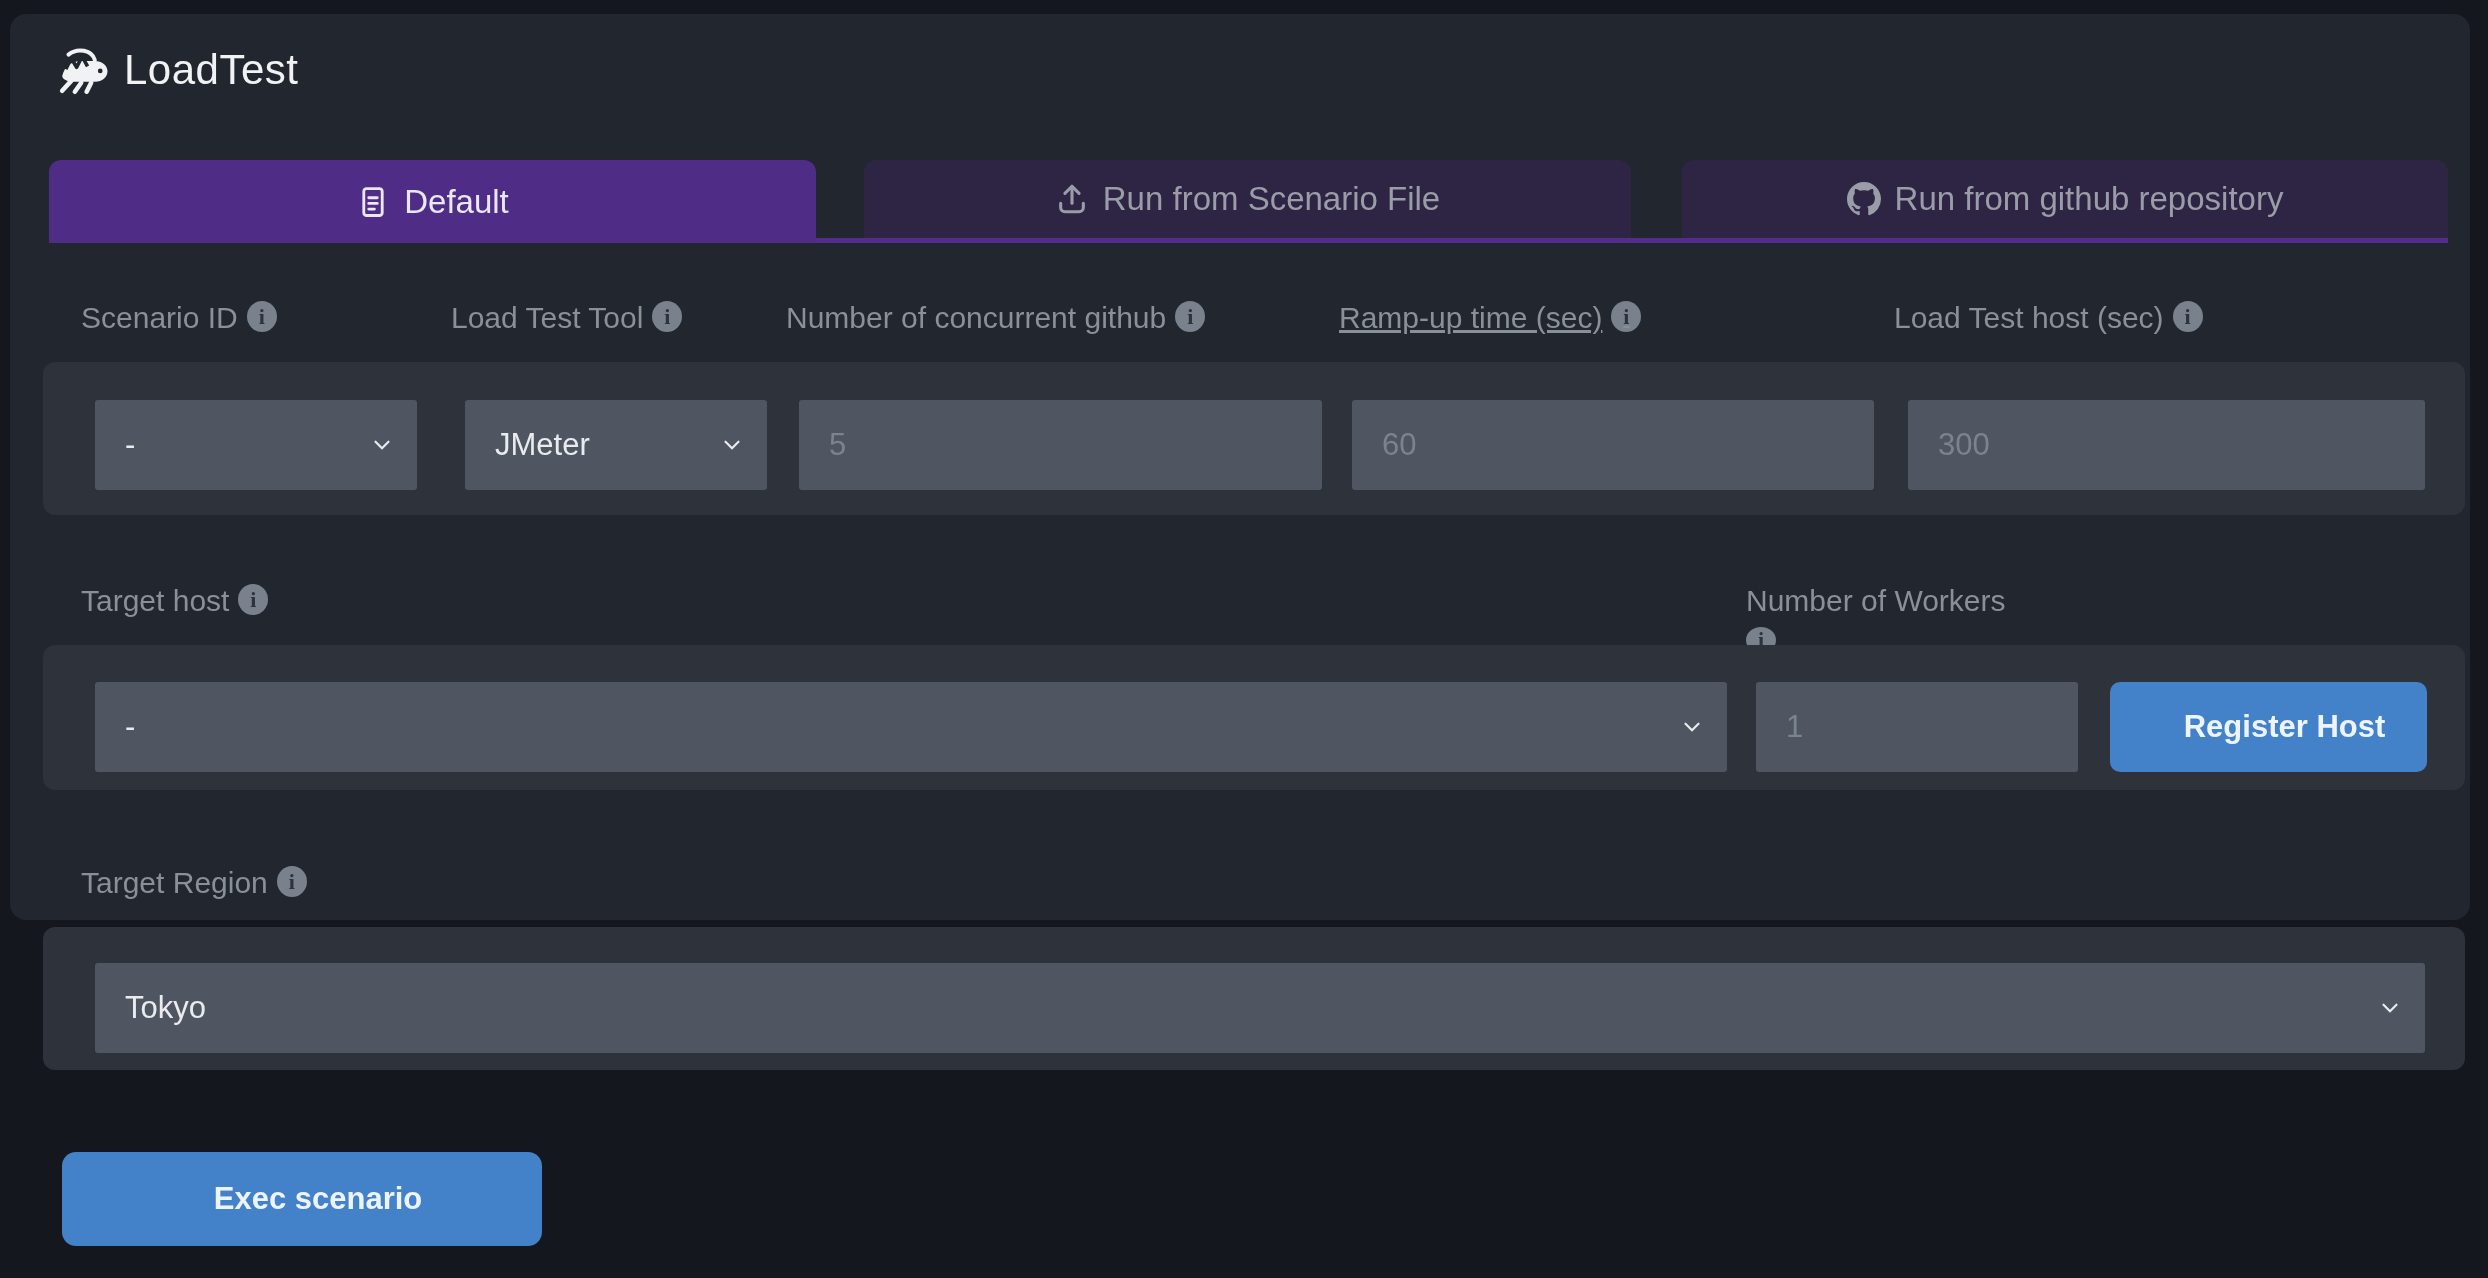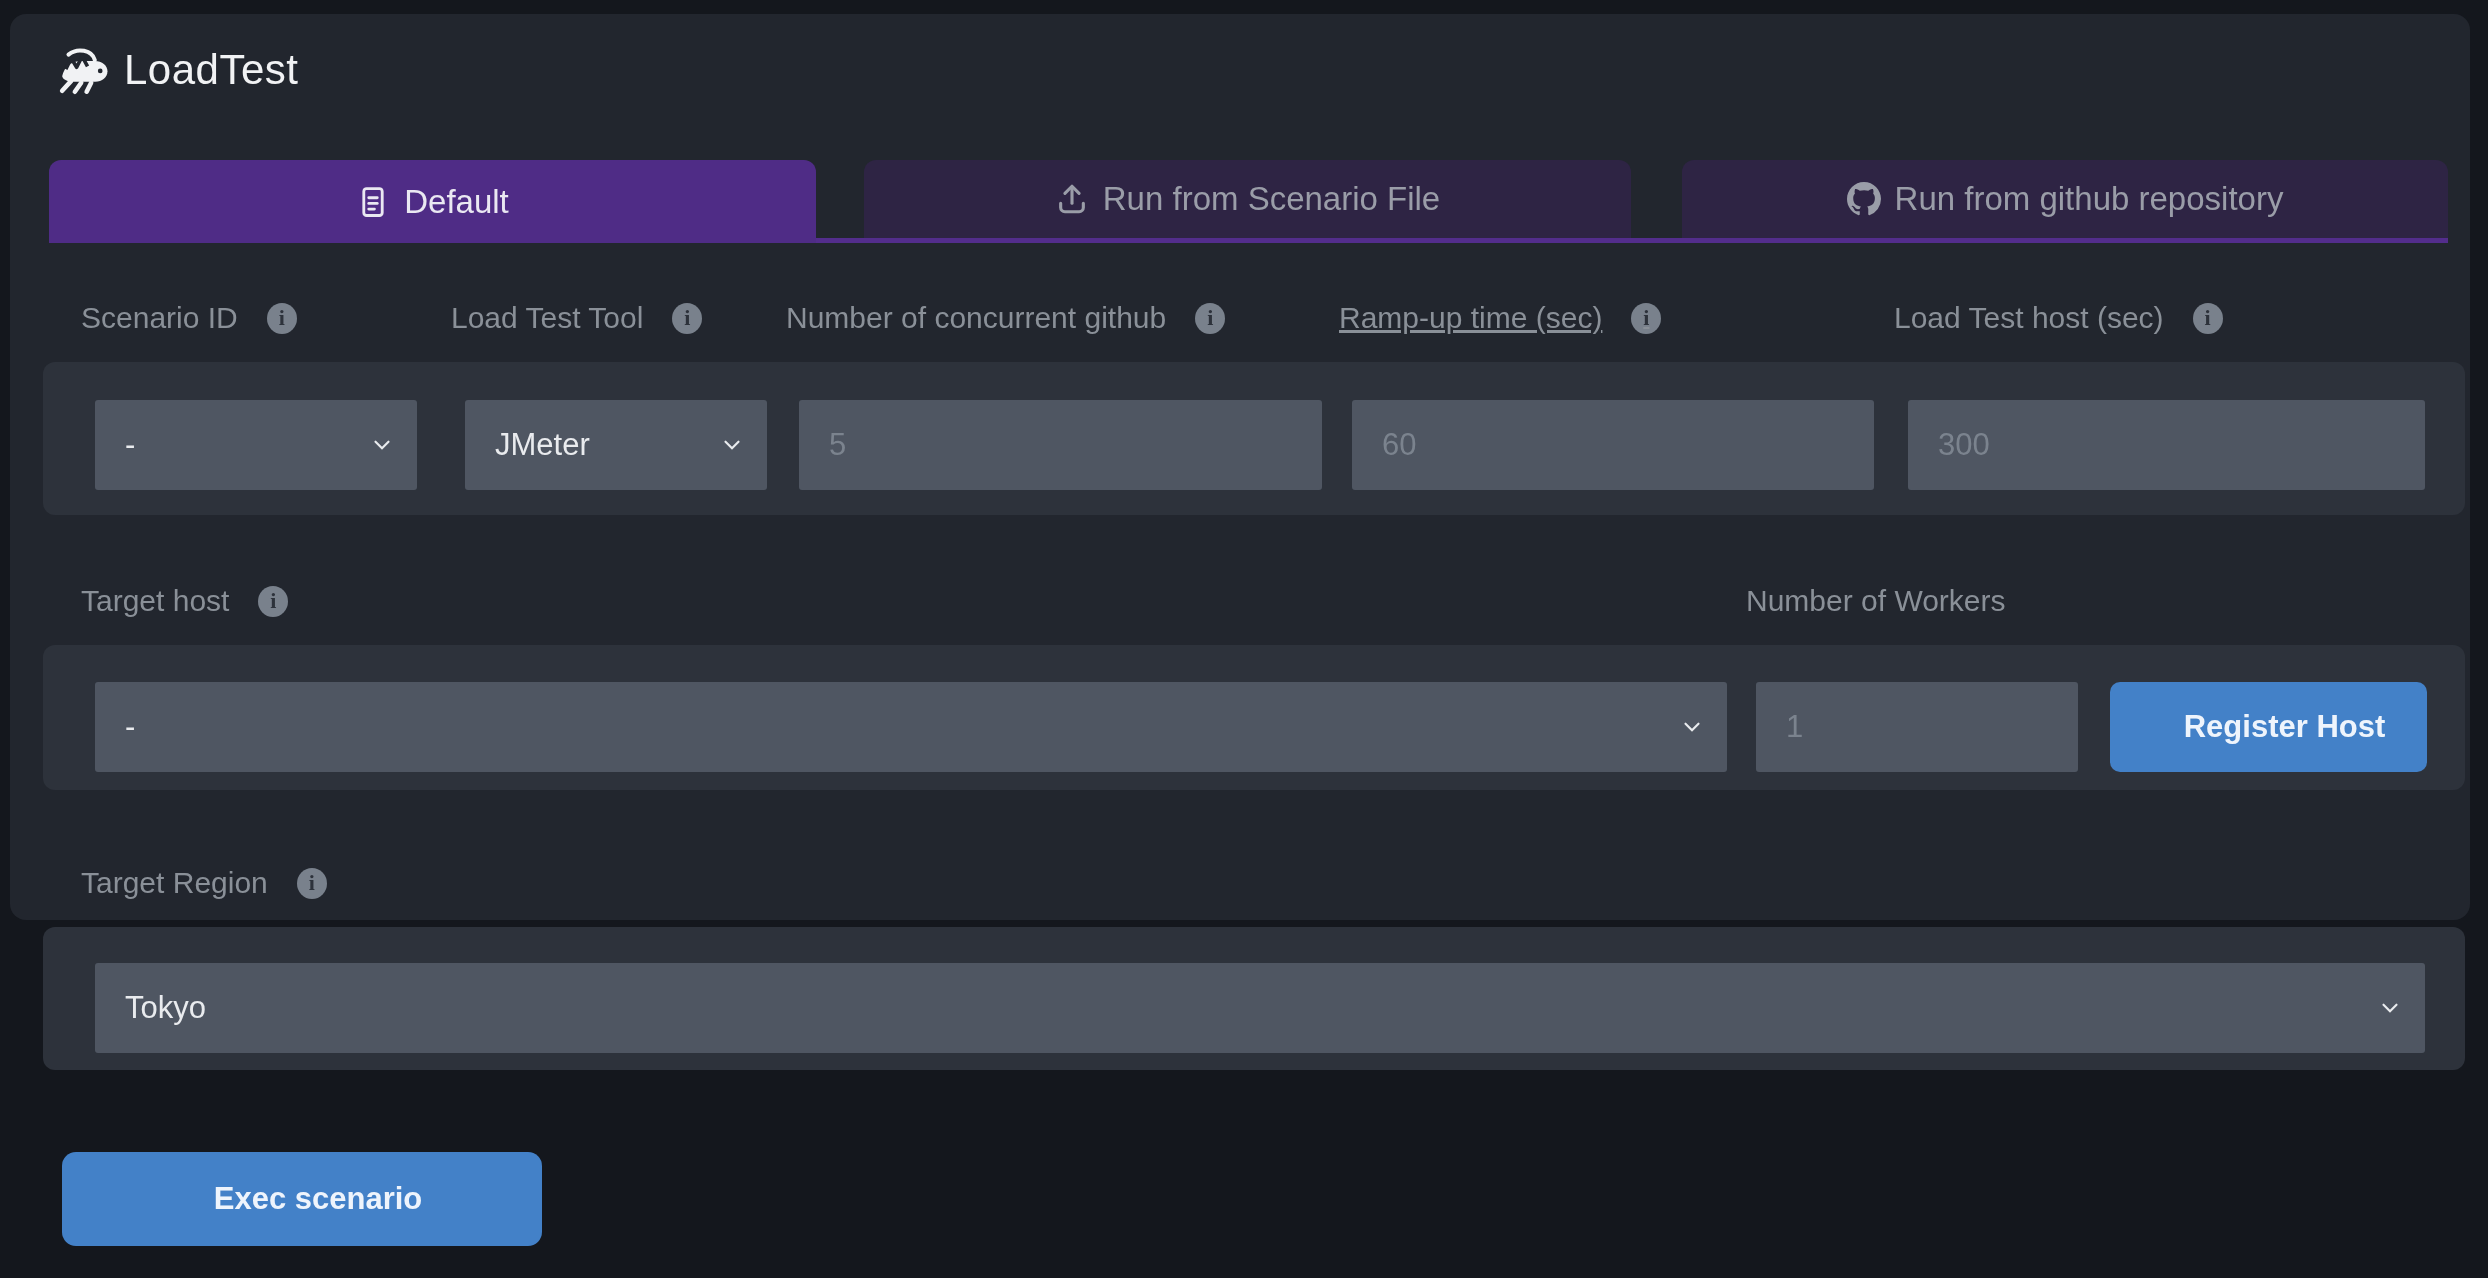--- a/index.html
+++ b/index.html
@@ -36,21 +36,21 @@
   .tab.active {
     height:83px; background:#4f2c86; color:#eae8f2; z-index:2;
   }
   .tab .ticon { display:flex; align-items:center; }
   .tab .ticon svg { width:34px; height:34px; display:block; }
   .tab1 { left:0;     width:767px; }
   .tab2 { left:815px; width:767px; }
   .tab3 { left:1633px; width:766px; }
   
   .flabel {
-    position:absolute; display:flex; align-items:center; gap:29px;
+    position:absolute; display:flex; gap:9px;
     color:#8a9098; font-size:30px; height:34px; white-space:nowrap;
   }
   .info {
     display:inline-flex; align-items:center; justify-content:center;
     width:30px; height:31px; border-radius:50%;
     background:#79818c; color:#2d323b;
     font-size:22px; font-weight:bold; font-family:"Liberation Serif", serif;
     cursor:pointer;
   }
   

